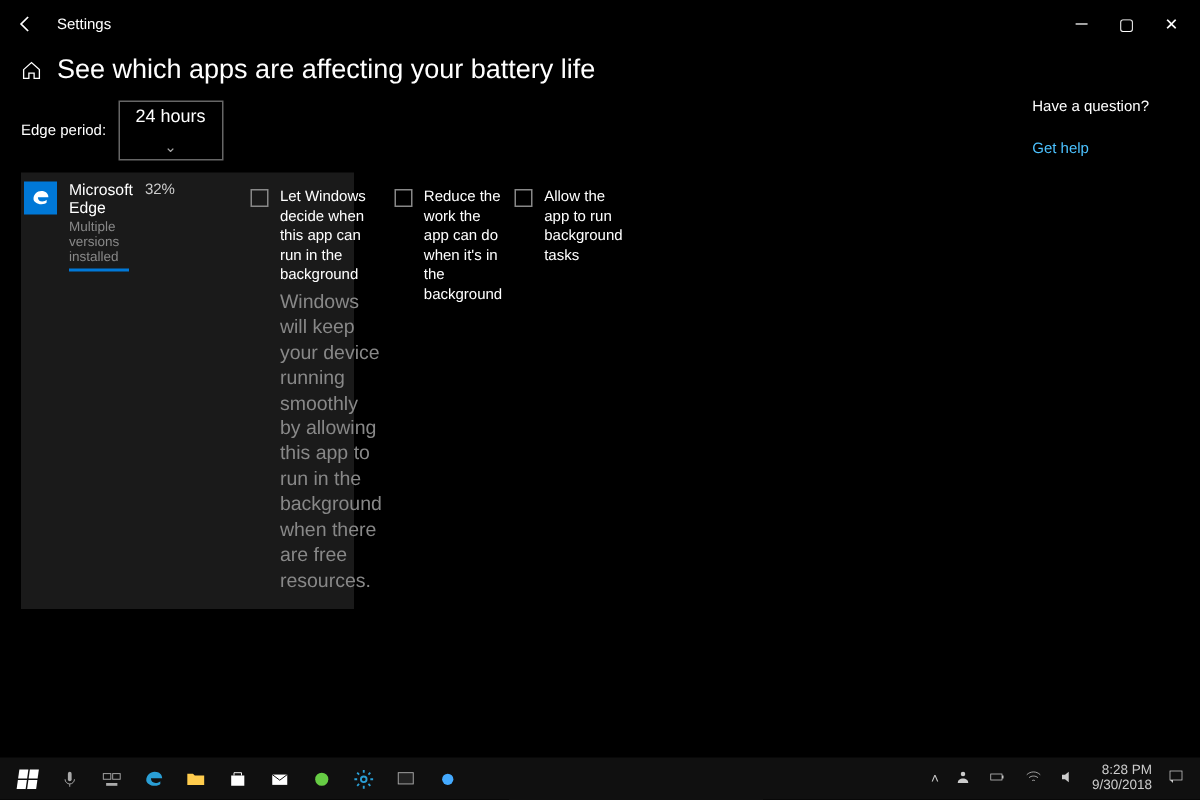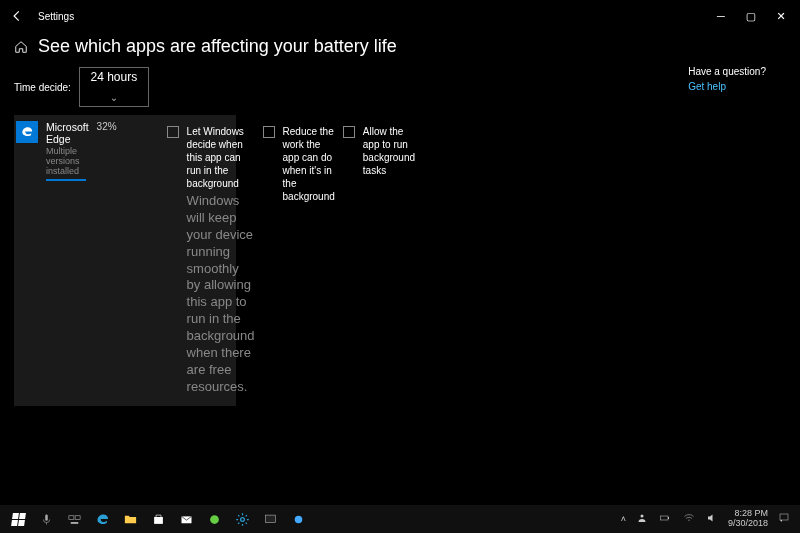--- a/index.html
+++ b/index.html
@@ -30,21 +30,21 @@
   .appsub { font-size: 9px; color: #888; margin-top: 1px; }
   .apppct { font-size: 10px; color: #ccc; padding-right: 4px; }
   .bar { width: 40px; height: 2px; background: #0078d7; margin-top: 3px; }
   .detail { font-size: 10px; padding: 6px 0 4px 30px; }
   .opts { padding: 0 8px 0 30px; display: flex; flex-direction: row; gap: 8px; margin-top: 4px; }
   .cb { display: flex; gap: 8px; align-items: flex-start; }
   .cb .box { width: 12px; height: 12px; border: 1px solid #888; flex: 0 0 12px; margin-top: 1px; }
   .cb .txt { font-size: 10px; line-height: 1.3; }
   .cb .desc { font-size: 13px; color: #888; margin-top: 3px; line-height: 1.3; }
   .link { color: #4cc2ff; font-size: 10px; }
-  .q { font-size: 10px; margin-bottom: 4px; }
+  .q { font-size: 10px; margin-bottom: 17px; }
   .taskbar { position: absolute; bottom: 0; left: 0; right: 0; height: 28px; background: #101010; display: flex; align-items: center; padding: 0 4px; }
   .taskbar .tb { width: 28px; height: 28px; display: flex; align-items: center; justify-content: center; }
   .search { display: flex; align-items: center; width: 190px; height: 22px; background: #222; margin-left: 2px; border-radius: 2px; padding: 0 6px; gap: 6px; }
   .search .circ { width: 14px; height: 14px; border: 1.5px solid #666; border-radius: 50%; }
   .search .ph { color: #888; font-size: 10px; }
   .spacer2 { flex: 1; }
   .tray { display: flex; align-items: center; gap: 10px; color: #ccc; font-size: 9px; padding-right: 6px;}
   .clock { text-align: right; line-height: 1.1; }
   .winlogo { display: grid; grid-template-columns: 6px 6px; grid-template-rows: 6px 6px; gap: 1px; transform: skewX(-8deg); }
   .winlogo div { background: #fff; }
@@ -73,21 +73,21 @@
     <div class="pagehdr">
       <div class="home-ic">
         <svg viewBox="0 0 24 24" width="14" height="14">
             <path d="M3 11l9-8 9 8v10h-6v-6h-6v6H3z" stroke="#fff" stroke-width="1.5" fill="none"></path>
           </svg>
       </div>
       <h1>See which apps are affecting your battery life</h1>
     </div>
 
     <div class="row">
-      <span class="lbl">Time decide:</span>
+      <span class="lbl">Edge period:</span>
       <div class="dropdown">
         <span>24 hours</span>
           <span class="chev"></span>
       </div>
     </div>
 
     <div class="applist">
       <div class="approw expanded">
         <div class="appicon">
           <svg viewBox="0 0 24 24">

